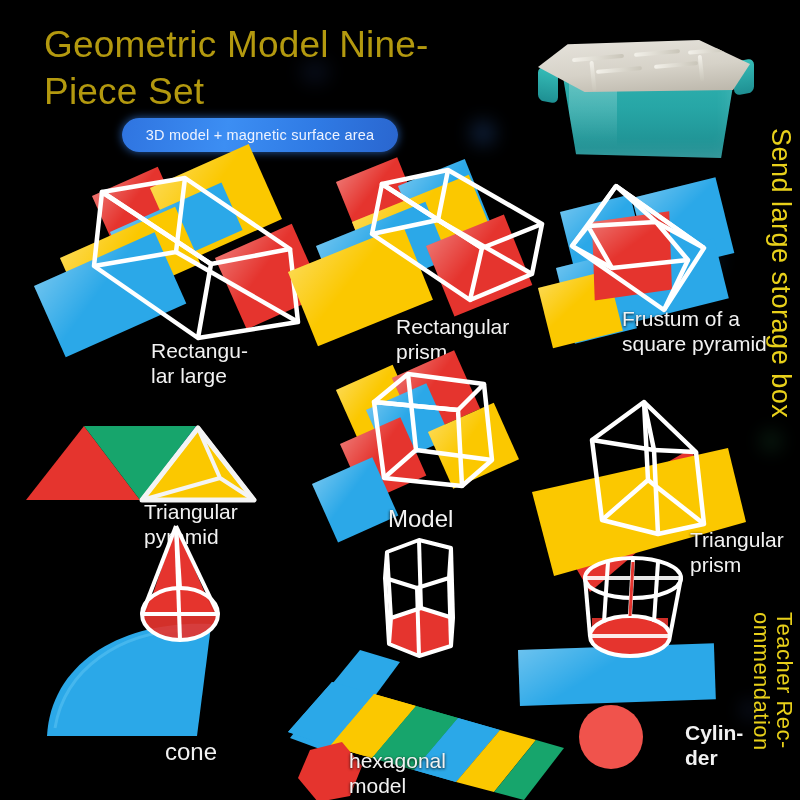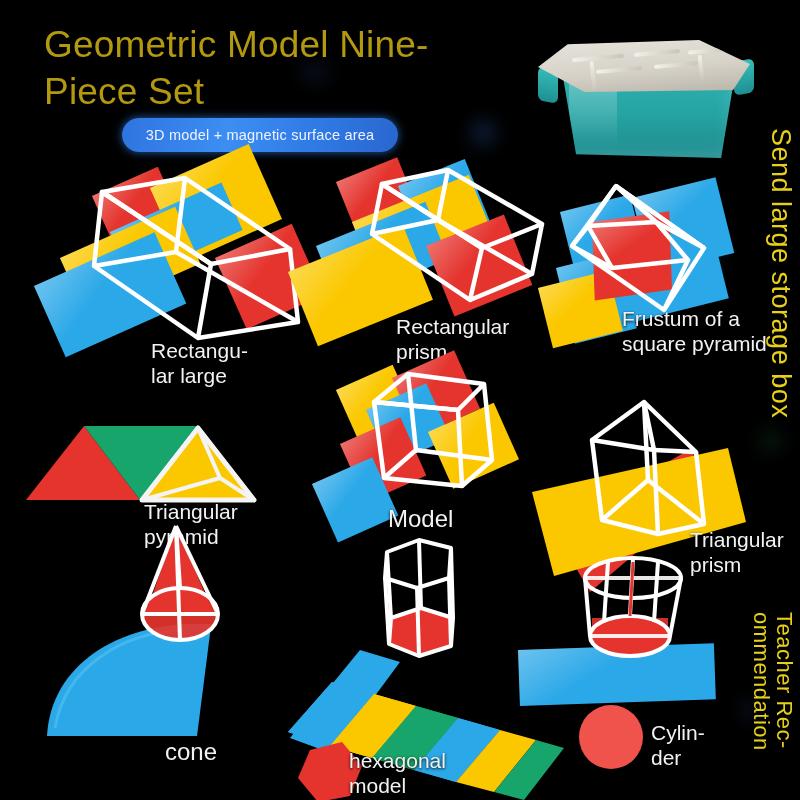--- a/index.html
+++ b/index.html
@@ -340,17 +340,17 @@
         <path d="M17 20 L22 78"></path>
           <path d="M113 20 L102 78"></path>
         <path d="M40 4 L36 64"></path>
           <path d="M90 4 L86 64"></path>
         <path d="M65 0 L62 58"></path>
         <path d="M17 20 L113 20" opacity=".9"></path>
         <path d="M22 78 L102 78" opacity=".9"></path>
       </g>
       <path d="M65 4 L62 58" stroke="#e5342e" stroke-width="3" fill="none"></path>
     </svg>
-    <div class="label" style="left:651px;top:721px;">Cylin-
+    <div class="label" style="left:685px;top:721px;font-weight:bold;">Cylin-
 der</div>
   </div>
 
 </div>
 
 </body></html>

